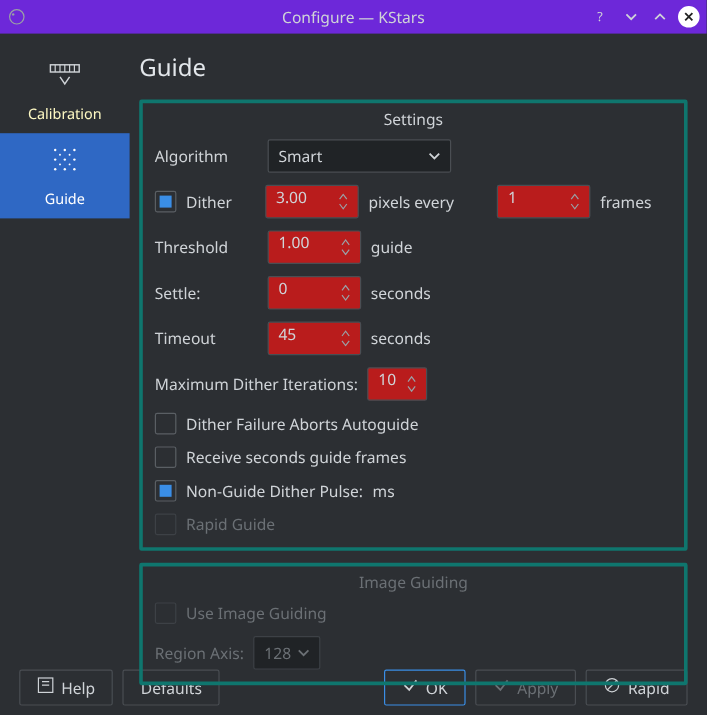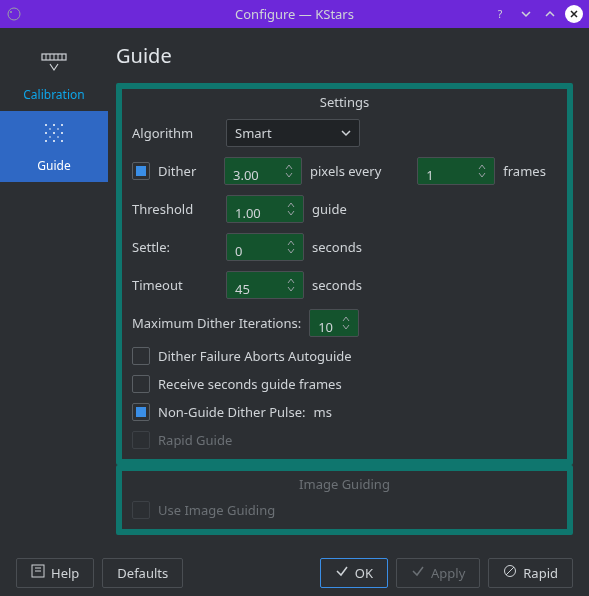--- a/index.html
+++ b/index.html
@@ -55,21 +55,21 @@
   display: flex;
   flex-direction: column;
 }
 .sidebar-item {
   display: flex;
   flex-direction: column;
   align-items: center;
   padding: 8px 4px;
   gap: 6px;
   cursor: pointer;
-  color: #0ea5e9;
+  color: #fef9c3;
 }
 .sidebar-item.active {
   background: #2f68c4;
   color: #fff;
 }
 .sidebar-item .icon svg { width: 28px; height: 28px; }
 .sidebar-item .label { font-size: 12px; }
 
 .main {
   flex: 1;
@@ -77,24 +77,25 @@
   display: flex;
   flex-direction: column;
 }
 .page-title {
   font-size: 20px;
   font-weight: 400;
   color: #e2e6ea;
   margin-bottom: 14px;
 }
 .groupbox {
-  border: 6px solid #0f766e;
+  border: 3px solid #0f766e;
   border-radius: 2px;
   padding: 30px 10px 10px 10px;
   position: relative;
+  margin-bottom: 10px;
 }
 .groupbox .legend {
   position: absolute;
   top: 4px;
   left: 0; right: 0;
   text-align: center;
   color: #cfd3d7;
   font-size: 13px;
 }
 .groupbox.disabled .legend,
@@ -128,26 +129,26 @@
   color: #d0d4d8;
   cursor: pointer;
 }
 .select .chev {
   position: absolute;
   right: 8px;
   top: 50%;
   transform: translateY(-50%);
 }
 .spinbox {
-  background: #14532d;
+  background: #b91c1c;
   border: 1px solid #4a4e53;
   border-radius: 2px;
   height: 28px;
   display: flex;
-  align-items: flex-end;
+  align-items: flex-start;
   padding: 0 18px 0 8px;
   position: relative;
   color: #d0d4d8;
 }
 .spinbox .val { outline: none; }
 .spinbox .spin-arrows {
   position: absolute;
   right: 4px;
   top: 2px;
   bottom: 2px;
@@ -273,21 +274,21 @@
   </div>
 
   <div class="main">
     <div class="page-title">Guide</div>
 
     <div class="groupbox">
       <div class="legend">Settings</div>
 
       <div class="row">
         <div class="label-text">Algorithm</div>
-        <div class="select" style="width:134px">
+        <div class="select" style="width:153px">
           <span>Smart</span>
           <span class="chev">
             <svg width="10" height="10" viewBox="0 0 10 10">
                 <path d="M1 3 L5 7 L9 3" fill="none" stroke="#cfd3d7" stroke-width="1.5"></path>
               </svg>
           </span>
         </div>
       </div>
 
       <div class="row">
@@ -408,20 +409,31 @@
         <div class="checkbox-label disabled">Rapid Guide</div>
       </div>
     </div>
 
     <div class="groupbox disabled">
       <div class="legend">Image Guiding</div>
       <div class="row">
         <div class="checkbox-box disabled"></div>
         <div class="checkbox-label disabled">Use Image Guiding</div>
       </div>
+      <div class="row">
+        <div class="label-text" style="color:#6b7075; min-width:60px">Region Axis:</div>
+        <div class="select" style="width:56px; color:#6b7075; border-color:#3d4146">
+          <span>128</span>
+          <span class="chev">
+            <svg width="10" height="10" viewBox="0 0 10 10">
+                <path d="M1 3 L5 7 L9 3" fill="none" stroke="#6b7075" stroke-width="1.5"></path>
+              </svg>
+          </span>
+        </div>
+      </div>
     </div>
   </div>
 </div>
 
 <div class="footer">
   <div class="btn">
     <span>
       <svg viewBox="0 0 14 14">
           <rect x="1" y="1" width="12" height="12" fill="none" stroke="#cfd3d7"></rect>
           <path d="M4 4 h6 M4 7 h6" stroke="#cfd3d7"></path>

